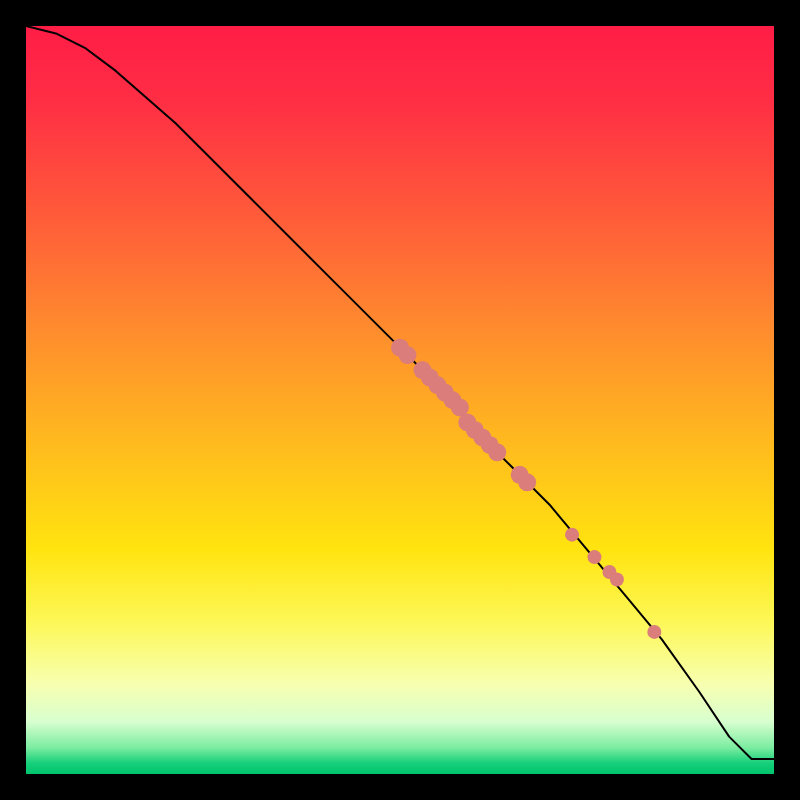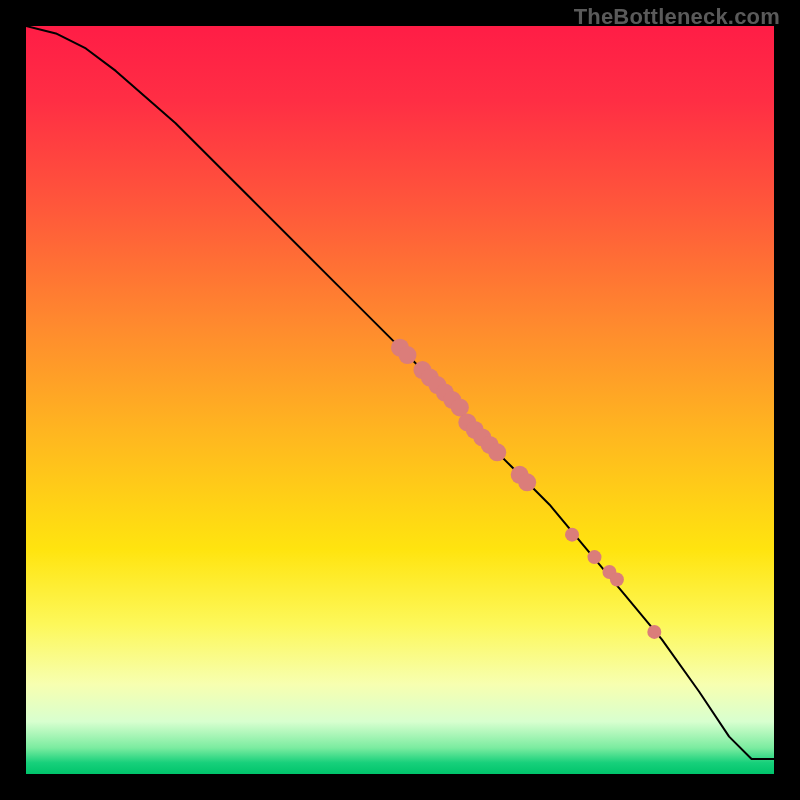--- a/index.html
+++ b/index.html
@@ -40,21 +40,20 @@
     font-size: 22px;
     font-weight: 600;
     letter-spacing: 0.2px;
     user-select: none;
   }
 </style>
 </head>
 <body>
 
 <div class="stage">
-  <div class="watermark">TheBottleneck.com</div>
 
   <div class="plot-area">
     <svg class="gradient" viewBox="0 0 100 100" preserveAspectRatio="none">
       <defs>
         <linearGradient id="bg-grad" x1="0" y1="0" x2="0" y2="1">
             <stop offset="0%" stop-color="#ff1d46"></stop>
             <stop offset="10%" stop-color="#ff2e44"></stop>
             <stop offset="25%" stop-color="#ff5a3a"></stop>
             <stop offset="40%" stop-color="#ff8a2e"></stop>
             <stop offset="55.00000000000001%" stop-color="#ffb81f"></stop>

